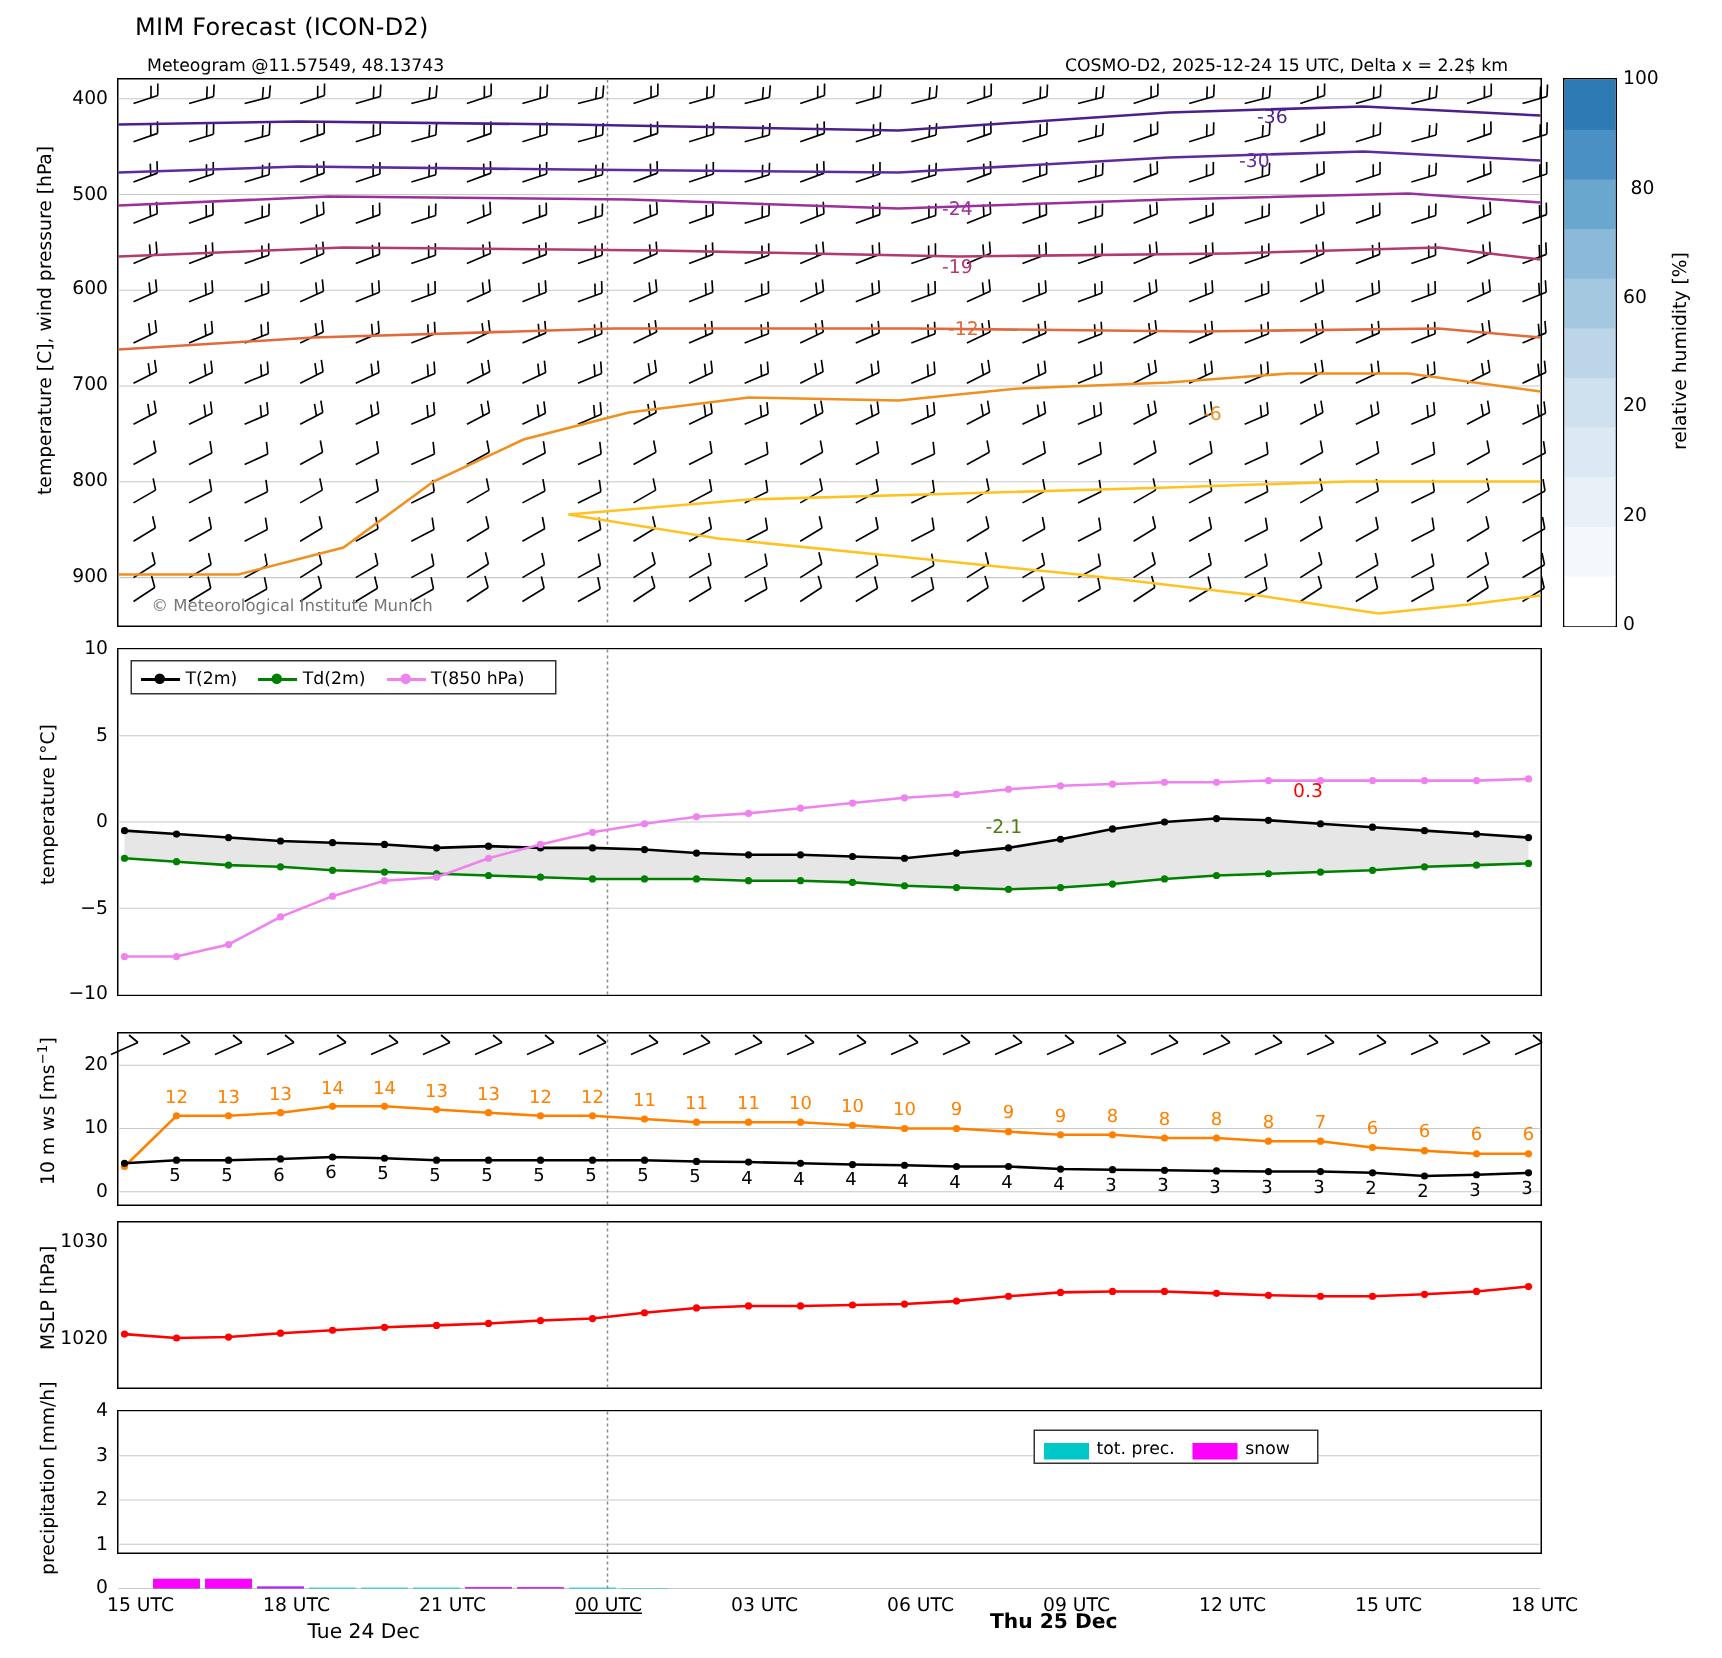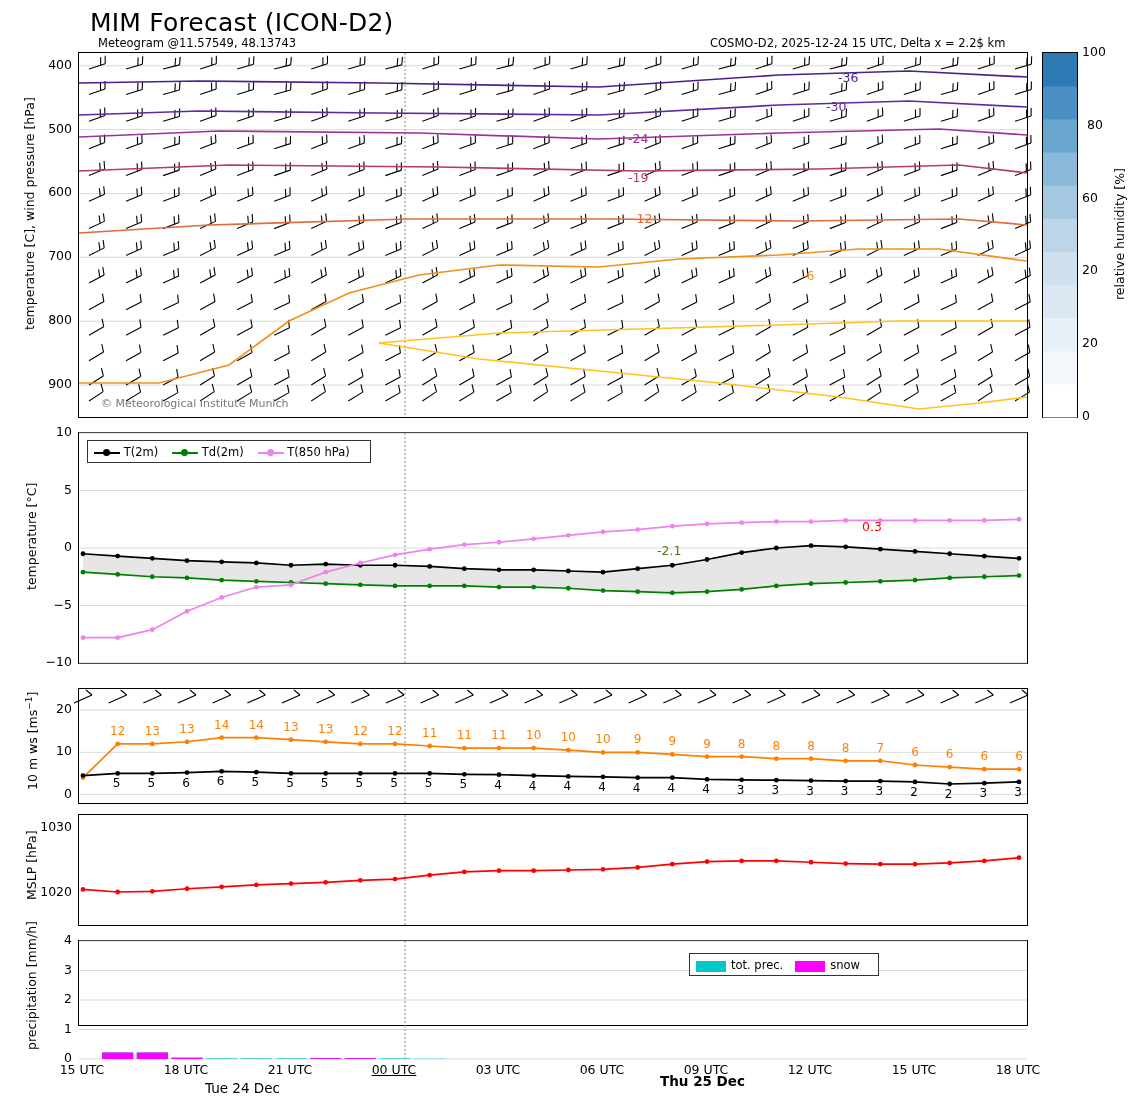--- a/index.html
+++ b/index.html
@@ -1,34 +1,34 @@
 <!DOCTYPE html>
 <html><head>
 <meta charset="utf-8">
 <style>
   html,body{margin:0;padding:0;background:#ffffff;}
   body{width:1148px;height:1105px;position:relative;font-family:"DejaVu Sans",sans-serif;color:#000;}
   .root{position:absolute;left:0;top:0;width:1148px;height:1105px;}
   .abs{position:absolute;}
-  #title{left:90px;top:8px;font-size:25px;letter-spacing:.2px;}
+  #title{left:90px;top:8px;font-size:16px;letter-spacing:.2px;}
   #subleft{left:98px;top:36px;font-size:11.5px;}
   #subright{left:710px;top:36px;font-size:11.5px;}
 
   .panel{position:absolute;border:1px solid #000;background:#fff;box-sizing:border-box;}
   
   #p1{left:78px;top:52px;width:950px;height:366px;}
   #p2{left:78px;top:432px;width:950px;height:232px;}
   #p3{left:78px;top:688px;width:950px;height:116px;}
   #p4{left:78px;top:814px;width:950px;height:112px;}
-  #p5{left:78px;top:940px;width:950px;height:86px;}
+  #p5{left:78px;top:940px;width:950px;height:96px;}
   #cbar{left:1042px;top:52px;width:36px;height:366px;border:1px solid #000;box-sizing:border-box;}
 
   .ylabel{position:absolute;transform-origin:0 0;transform:rotate(-90deg);font-size:12.5px;white-space:nowrap;}
   .tick{position:absolute;font-size:12.5px;text-align:right;}
-  .xtick{position:absolute;font-size:12.5px;text-align:center;}
+  .xtick{position:absolute;font-size:12.5px;text-align:right;}
   .daylabel{position:absolute;font-size:13.5px;}
   svg{position:absolute;left:0;top:0;overflow:visible;}
   .gridline{stroke:#c8c8c8;stroke-width:.7;}
   .nowline{stroke:#8a8a8a;stroke-width:1;stroke-dasharray:2 2;}
   .barb{stroke:#000;stroke-width:1.1;fill:none;}
   .copyright{position:absolute;left:100px;top:398px;font-size:11px;color:#777;}
 
   .legend{position:absolute;border:1px solid #333;background:#fff;font-size:11.5px;padding:3px 6px;box-sizing:border-box;}
   .legend span{display:inline-block;vertical-align:middle;text-align:center;}
   .lgsw{width:30px;height:11px;margin-right:5px;position:relative;top:2px;}

